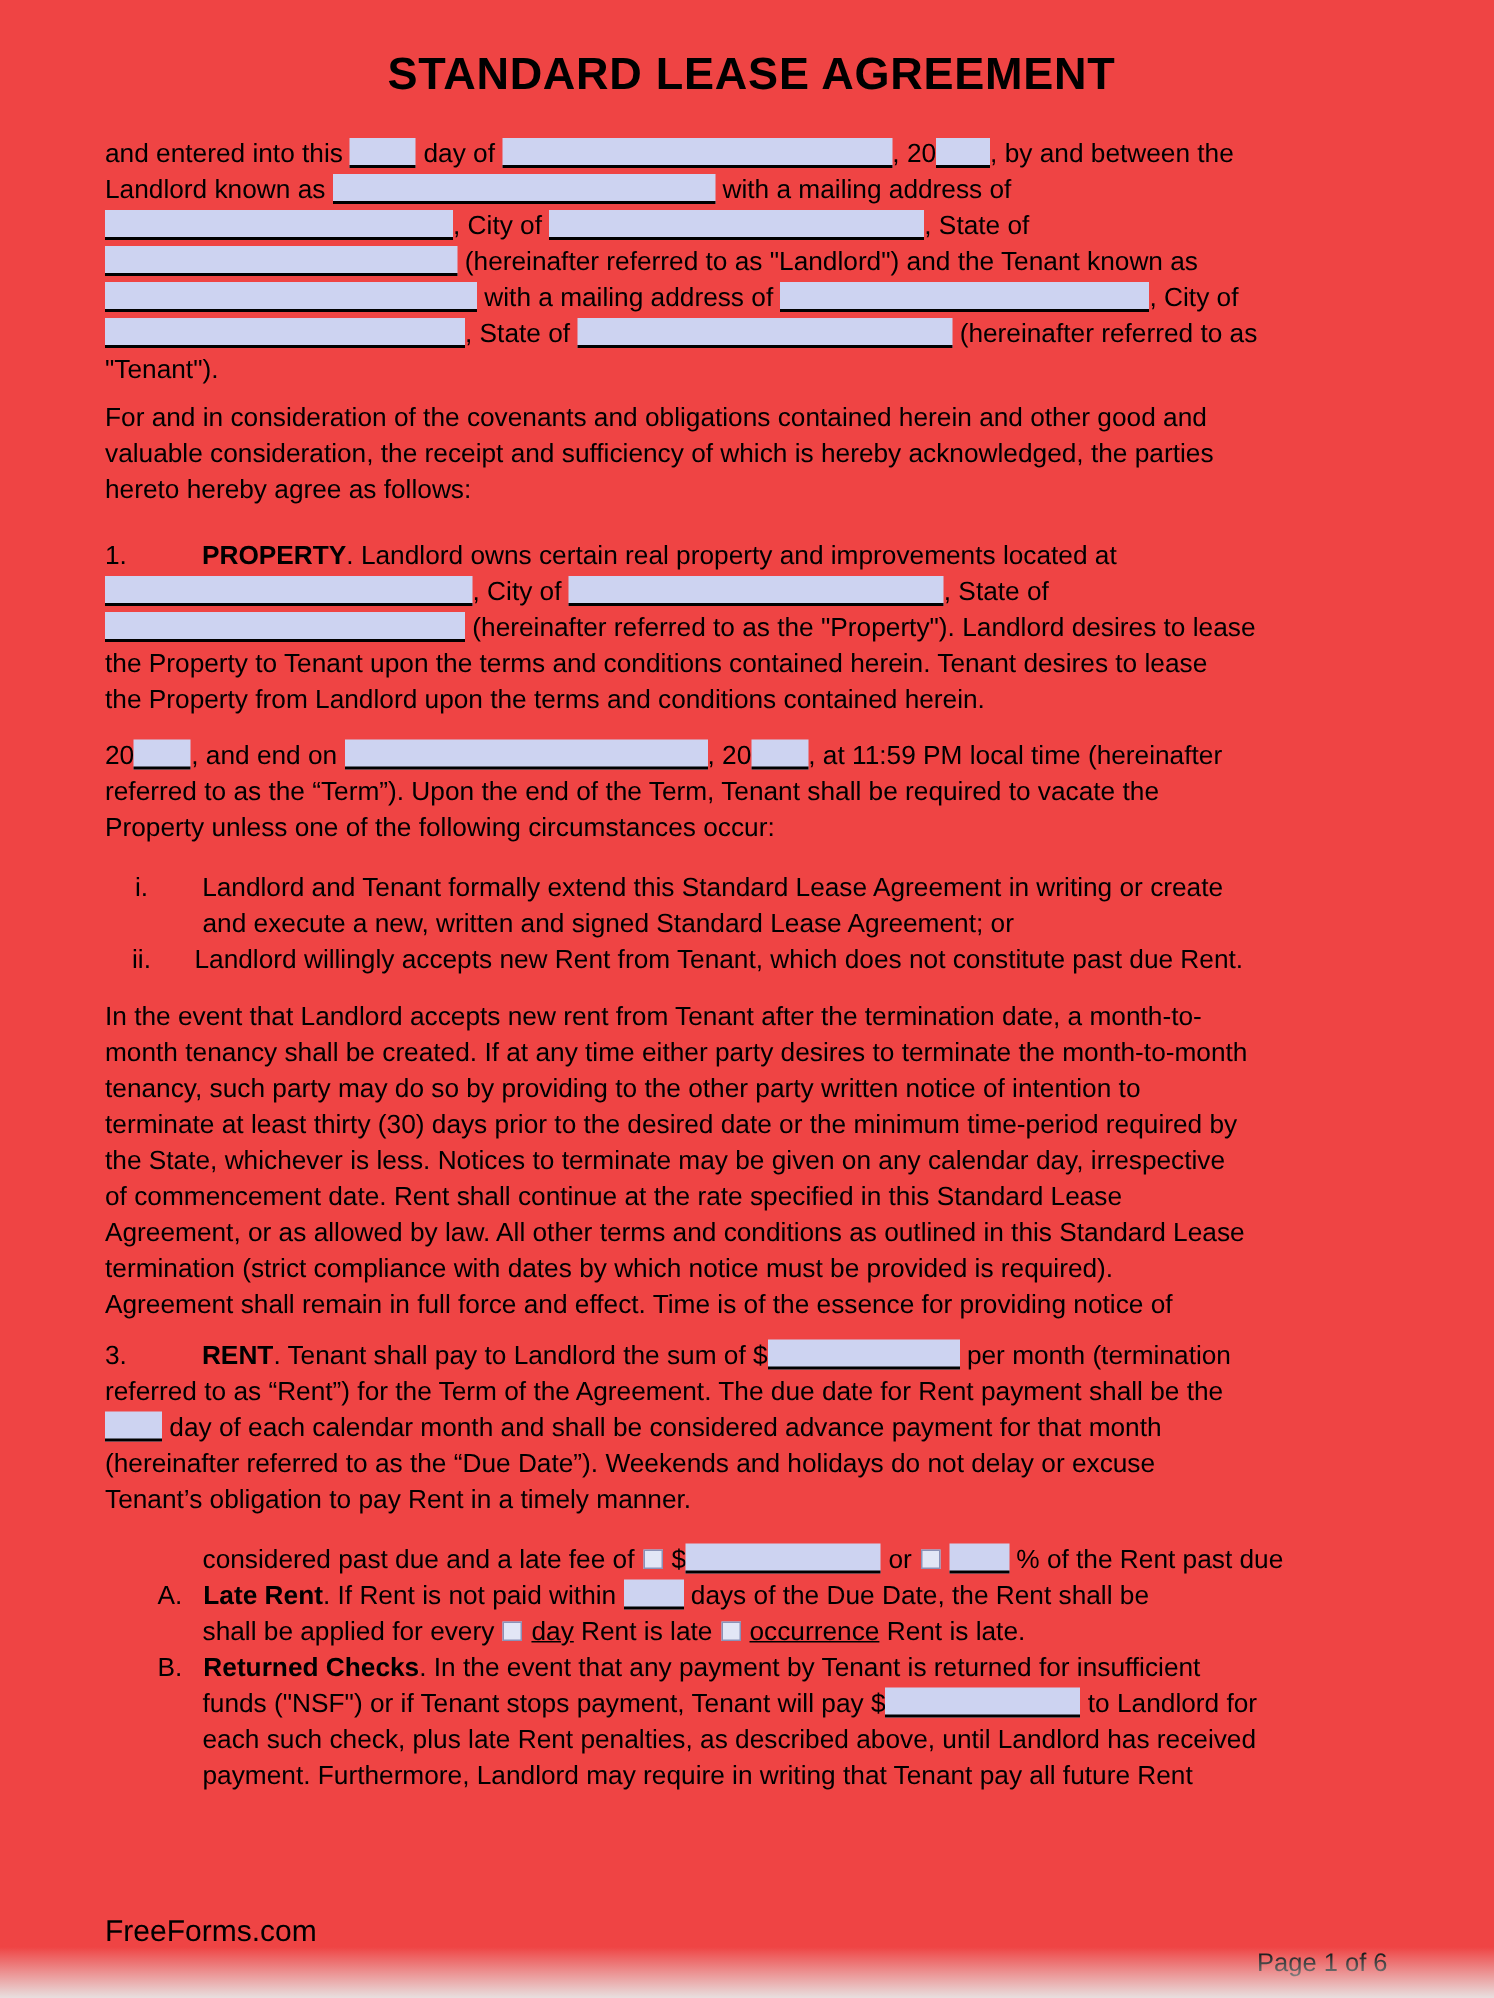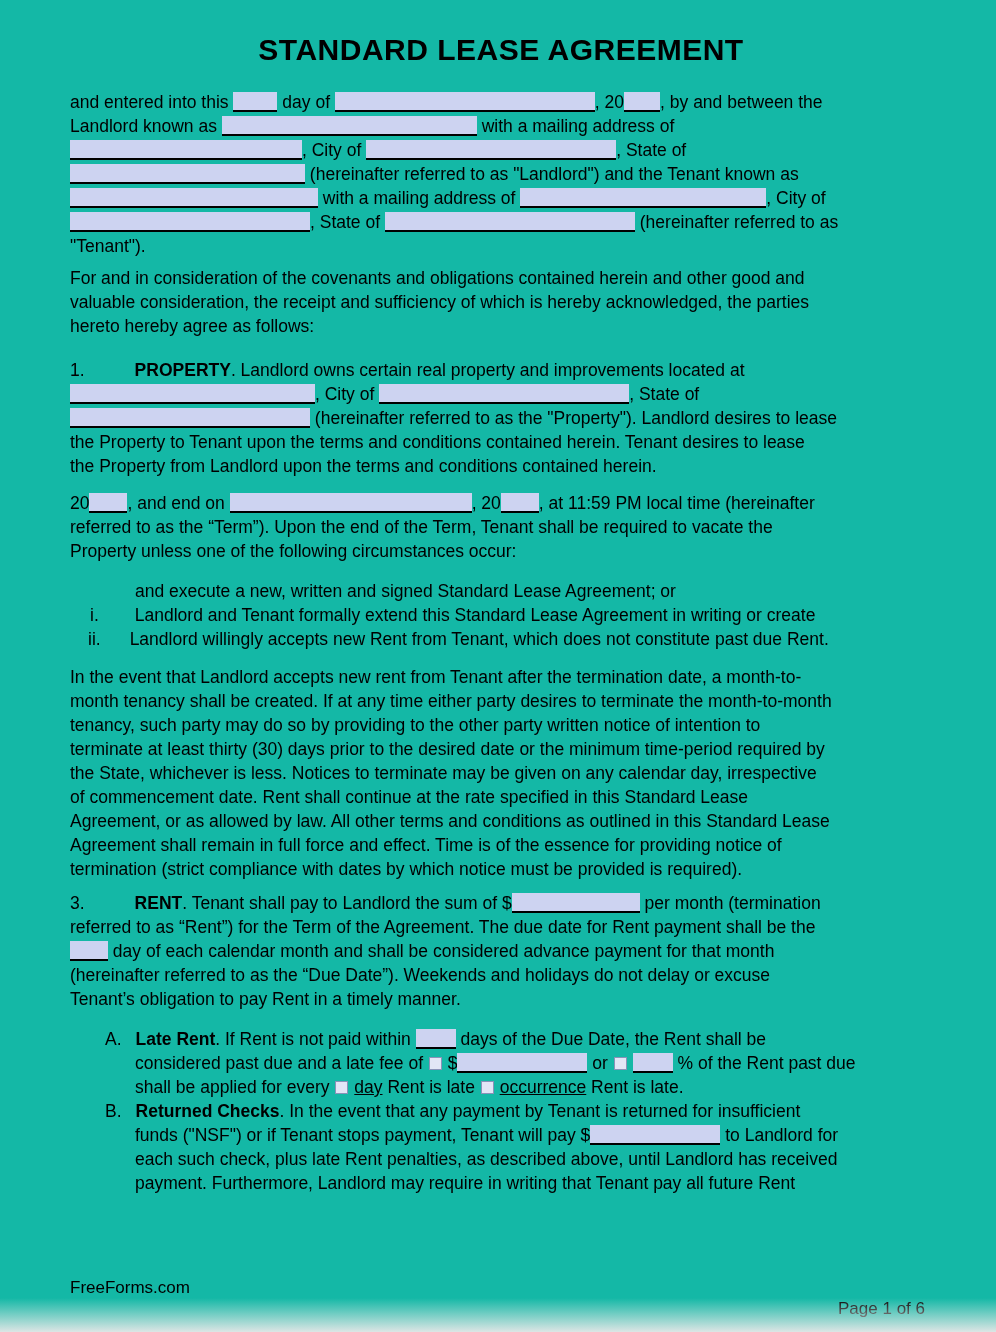--- a/index.html
+++ b/index.html
@@ -1,31 +1,31 @@
 <!DOCTYPE html>
 <html><head>
 <meta charset="utf-8">
 <style>
   html,body{margin:0;padding:0;background:#ffffff;}
   .page{
-    position:relative;width:996px;height:1332px;background:#14b8a6;overflow:hidden;
+    position:relative;width:996px;height:1332px;background:#ef4444;overflow:hidden;
     font-family:"Liberation Sans",sans-serif;font-size:17.5px;line-height:24px;color:#000;
   }
   .content{position:absolute;left:70px;top:0;width:862px;}
   .title{font-size:30px;line-height:36px;font-weight:bold;text-align:center;margin:32px 0 0 0;letter-spacing:.5px;}
   .para{margin:0;}
   .line{white-space:pre;height:24px;}
   .b{font-weight:bold;}
   .u{text-decoration:underline;}
   .tab{display:inline-block;}
   .blank{display:inline-block;height:18px;background:#cdd3f1;border-bottom:2px solid #000;vertical-align:-4px;}
   .cb{display:inline-block;width:13px;height:13px;background:#e2e6f6;border:1px solid #8a92b8;vertical-align:-1px;margin:0 1px;box-sizing:border-box;}
   .mt8{margin-top:8px}.mt10{margin-top:10px}.mt13{margin-top:13px}.mt14{margin-top:14px}
   .mt16{margin-top:16px}.mt20{margin-top:20px}.mt22{margin-top:22px}
-  .footer-left{position:absolute;left:70px;top:1276px;font-size:17px;}
+  .footer-left{position:absolute;left:70px;top:1276px;font-size:20px;}
   .footer-right{position:absolute;right:71px;top:1297px;font-size:17px;}
   .fade{position:absolute;left:0;right:0;bottom:0;height:34px;
     background:linear-gradient(to bottom,rgba(236,236,236,0),rgba(232,232,232,.95));}
 </style>
 </head>
 <body>
 
 <div class="page">
   <div class="content">
     <h1 class="title">STANDARD LEASE AGREEMENT</h1>
@@ -49,45 +49,45 @@
         <div class="line"><span class="blank" style="width: 240px;"></span><span> (hereinafter referred to as the "Property"). Landlord desires to lease</span></div>
         <div class="line"><span>the Property to Tenant upon the terms and conditions contained herein. Tenant desires to lease</span></div>
         <div class="line"><span>the Property from Landlord upon the terms and conditions contained herein.</span></div>
       </div>
     <div class="para mt13">
         <div class="line"><span>20</span><span class="blank" style="width: 38px;"></span><span>, and end on </span><span class="blank" style="width: 242px;"></span><span>, 20</span><span class="blank" style="width: 38px;"></span><span>, at 11:59 PM local time (hereinafter</span></div>
         <div class="line"><span>referred to as the “Term”). Upon the end of the Term, Tenant shall be required to vacate the</span></div>
         <div class="line"><span>Property unless one of the following circumstances occur:</span></div>
       </div>
     <div class="para mt16">
+        <div class="line"><span class="tab" style="width: 20px;"></span><span>i.</span><span class="tab" style="width: 36px;"></span><span>Landlord and Tenant formally extend this Standard Lease Agreement in writing or create</span></div>
         <div class="line"><span class="tab" style="width: 65px;"></span><span>and execute a new, written and signed Standard Lease Agreement; or</span></div>
-        <div class="line"><span class="tab" style="width: 20px;"></span><span>i.</span><span class="tab" style="width: 36px;"></span><span>Landlord and Tenant formally extend this Standard Lease Agreement in writing or create</span></div>
         <div class="line"><span class="tab" style="width: 18px;"></span><span>ii.</span><span class="tab" style="width: 29px;"></span><span>Landlord willingly accepts new Rent from Tenant, which does not constitute past due Rent.</span></div>
       </div>
     <div class="para mt14">
         <div class="line"><span>In the event that Landlord accepts new rent from Tenant after the termination date, a month-to-</span></div>
         <div class="line"><span>month tenancy shall be created. If at any time either party desires to terminate the month-to-month</span></div>
         <div class="line"><span>tenancy, such party may do so by providing to the other party written notice of intention to</span></div>
         <div class="line"><span>terminate at least thirty (30) days prior to the desired date or the minimum time-period required by</span></div>
         <div class="line"><span>the State, whichever is less. Notices to terminate may be given on any calendar day, irrespective</span></div>
         <div class="line"><span>of commencement date. Rent shall continue at the rate specified in this Standard Lease</span></div>
         <div class="line"><span>Agreement, or as allowed by law. All other terms and conditions as outlined in this Standard Lease</span></div>
+        <div class="line"><span>termination (strict compliance with dates by which notice must be provided is required).</span></div>
         <div class="line"><span>Agreement shall remain in full force and effect. Time is of the essence for providing notice of</span></div>
-        <div class="line"><span>termination (strict compliance with dates by which notice must be provided is required).</span></div>
       </div>
     <div class="para mt10">
         <div class="line"><span>3.</span><span class="tab" style="width: 50px;"></span><span class="b">RENT</span><span>. Tenant shall pay to Landlord the sum of $</span><span class="blank" style="width: 128px;"></span><span> per month (termination</span></div>
         <div class="line"><span>referred to as “Rent”) for the Term of the Agreement. The due date for Rent payment shall be the</span></div>
         <div class="line"><span class="blank" style="width: 38px;"></span><span> day of each calendar month and shall be considered advance payment for that month</span></div>
         <div class="line"><span>(hereinafter referred to as the “Due Date”). Weekends and holidays do not delay or excuse</span></div>
         <div class="line"><span>Tenant’s obligation to pay Rent in a timely manner.</span></div>
       </div>
     <div class="para mt16">
+        <div class="line"><span class="tab" style="width: 65px;"></span><span>considered past due and a late fee of </span><span class="cb"></span><span> $</span><span class="blank" style="width: 130px;"></span><span> or </span><span class="cb"></span><span> </span><span class="blank" style="width: 40px;"></span><span> % of the Rent past due</span></div>
         <div class="line"><span class="tab" style="width: 35px;"></span><span>A.</span><span class="tab" style="width: 14px;"></span><span class="b">Late Rent</span><span>. If Rent is not paid within </span><span class="blank" style="width: 40px;"></span><span> days of the Due Date, the Rent shall be</span></div>
-        <div class="line"><span class="tab" style="width: 65px;"></span><span>considered past due and a late fee of </span><span class="cb"></span><span> $</span><span class="blank" style="width: 130px;"></span><span> or </span><span class="cb"></span><span> </span><span class="blank" style="width: 40px;"></span><span> % of the Rent past due</span></div>
         <div class="line"><span class="tab" style="width: 65px;"></span><span>shall be applied for every </span><span class="cb"></span><span> </span><span class="u">day</span><span> Rent is late </span><span class="cb"></span><span> </span><span class="u">occurrence</span><span> Rent is late.</span></div>
         <div class="line"><span class="tab" style="width: 35px;"></span><span>B.</span><span class="tab" style="width: 14px;"></span><span class="b">Returned Checks</span><span>. In the event that any payment by Tenant is returned for insufficient</span></div>
         <div class="line"><span class="tab" style="width: 65px;"></span><span>funds ("NSF") or if Tenant stops payment, Tenant will pay $</span><span class="blank" style="width: 130px;"></span><span> to Landlord for</span></div>
         <div class="line"><span class="tab" style="width: 65px;"></span><span>each such check, plus late Rent penalties, as described above, until Landlord has received</span></div>
         <div class="line"><span class="tab" style="width: 65px;"></span><span>payment. Furthermore, Landlord may require in writing that Tenant pay all future Rent</span></div>
       </div>
   </div>
   <div class="footer-left">FreeForms.com</div>
   <div class="footer-right">Page 1 of 6</div>
   <div class="fade"></div>

